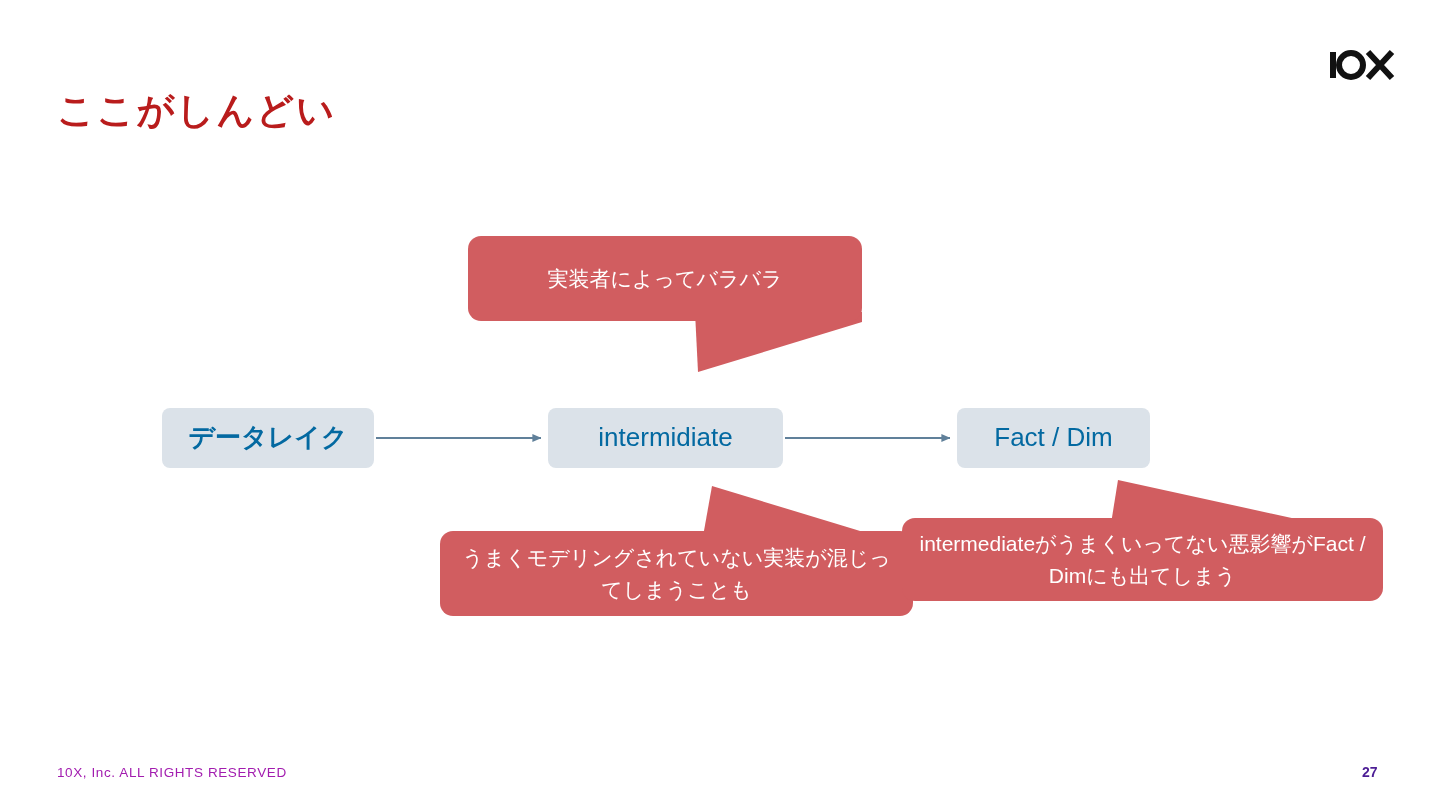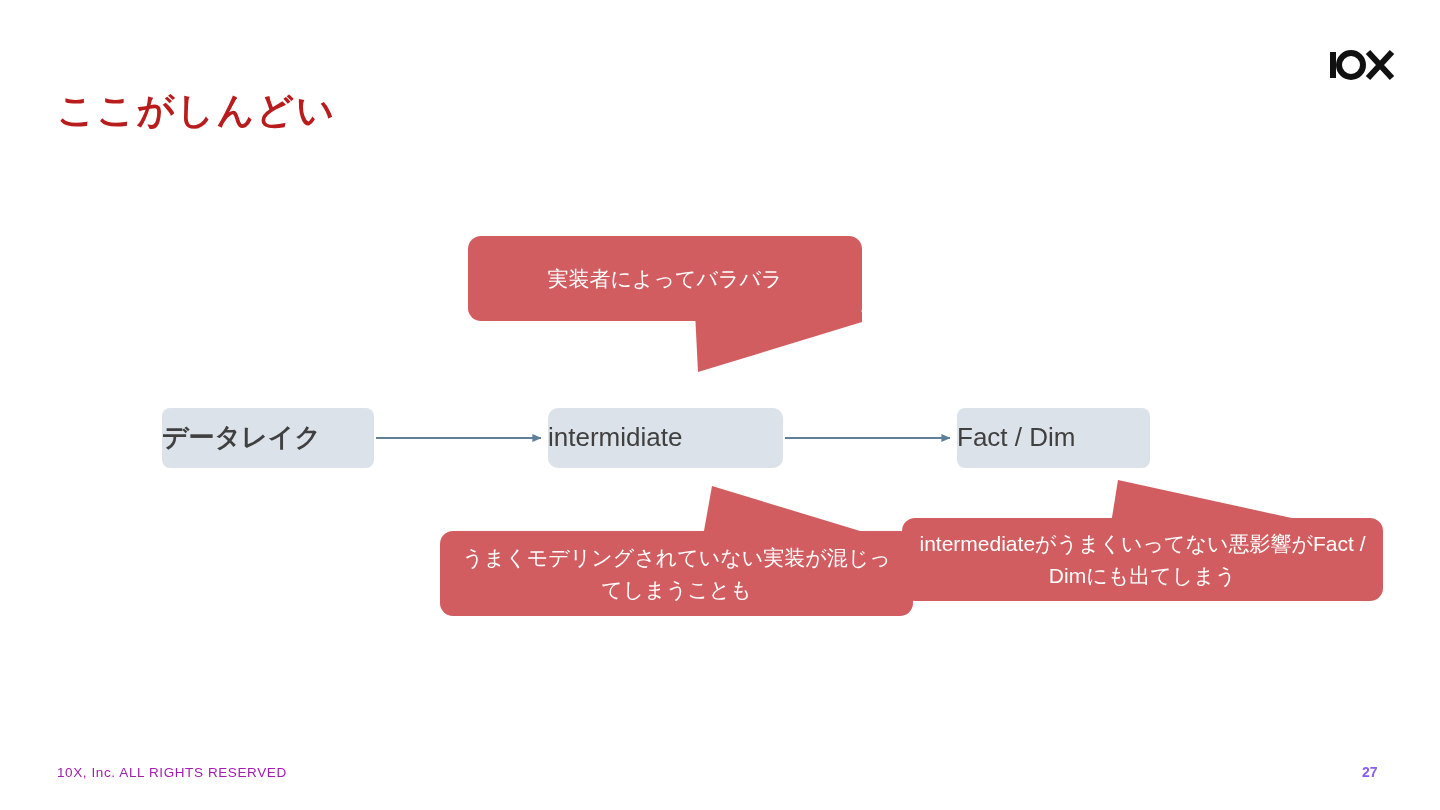--- a/index.html
+++ b/index.html
@@ -40,39 +40,39 @@
     white-space: nowrap;
   }
 
   
   .flow-box {
     position: absolute;
     background: #dbe2e9;
     border-radius: 8px;
     display: flex;
     align-items: center;
-    color: #404040;
+    justify-content: center;
+    color: #0369a1;
     font-size: 26px;
     line-height: 1.2;
     white-space: nowrap;
   }
   #box-lake {
     left: 162px;
     top: 408px;
     width: 212px;
     height: 60px;
     font-weight: 700;
   }
   #box-intermediate {
     left: 548px;
     top: 408px;
     width: 235px;
     height: 60px;
     font-weight: 400;
-    border-radius: 10px;
   }
   #box-factdim {
     left: 957px;
     top: 408px;
     width: 193px;
     height: 60px;
     font-weight: 400;
   }
 
   
@@ -142,21 +142,21 @@
     letter-spacing: 0.6px;
     color: #a21caf;
     white-space: nowrap;
   }
   #footer-page {
     position: absolute;
     left: 1362px;
     top: 764px;
     font-size: 14px;
     font-weight: 700;
-    color: #8b5cf6;
+    color: #4c1d95;
   }
 </style>
 </head>
 <body>
 
 <div id="slide">
 
   <div id="logo">
     <svg width="68" height="34" viewBox="0 0 68 34" xmlns="http://www.w3.org/2000/svg">
       <rect x="2" y="4" width="6" height="26" fill="#111111"></rect>

